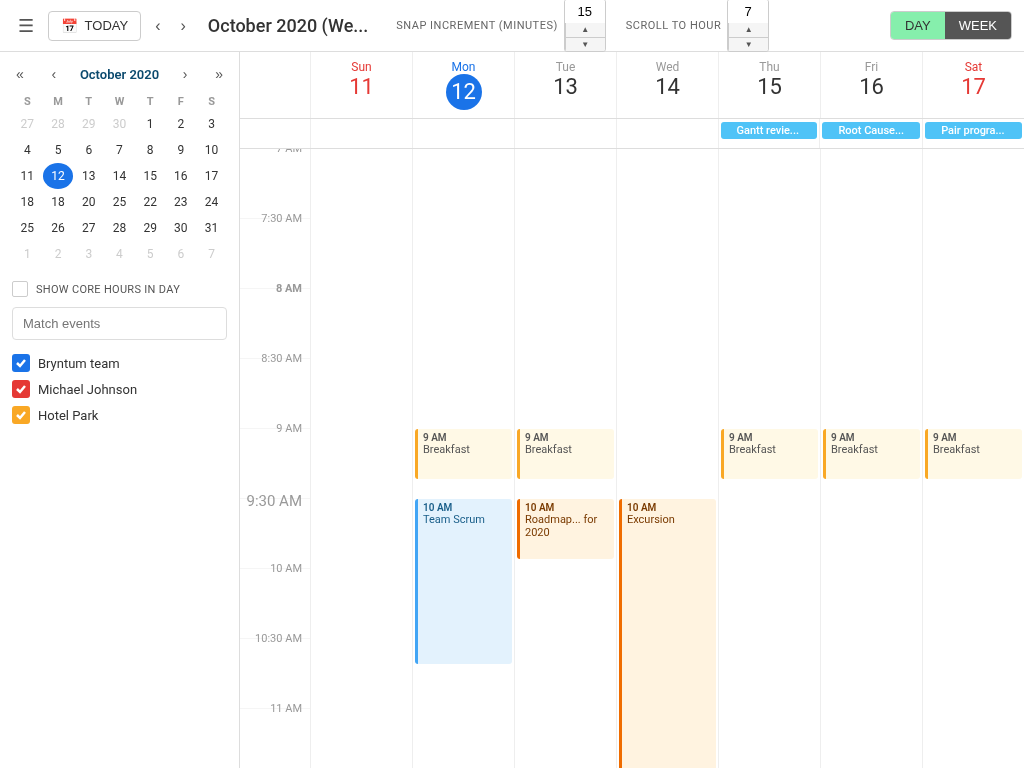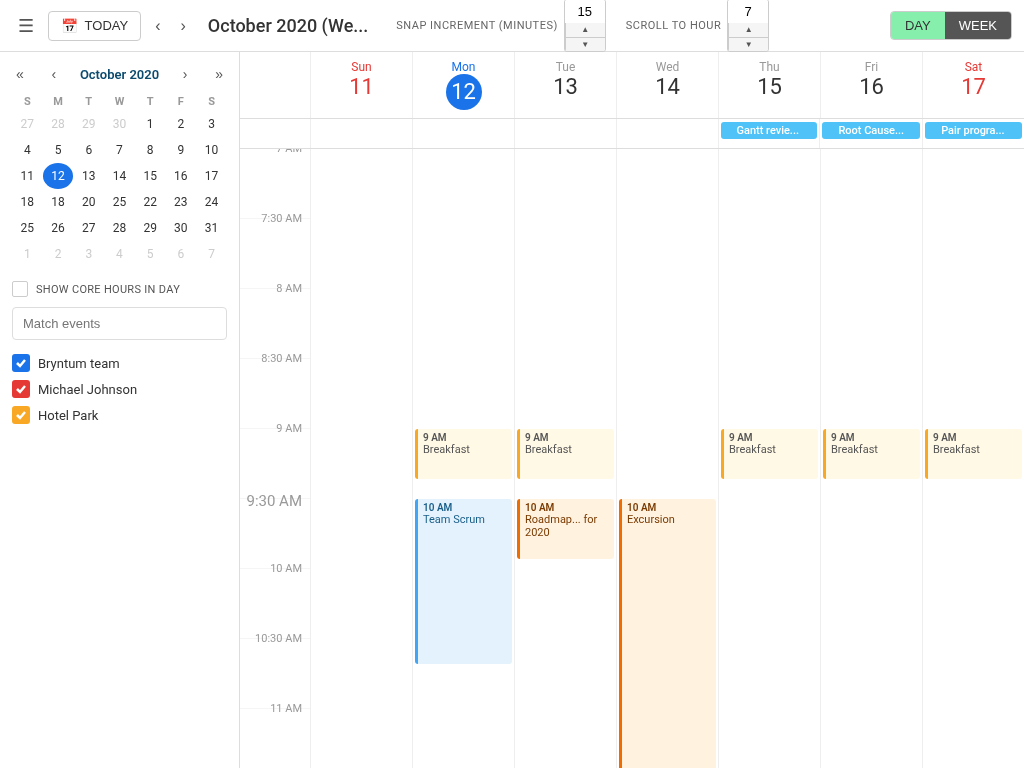--- a/index.html
+++ b/index.html
@@ -316,21 +316,21 @@
 
         <div class="time-gutter" id="time-gutter-col">
             <div style="height: 35px; display: flex; align-items: flex-start; justify-content: flex-end; padding-right: 8px;">
               <span style="font-size: 11px; color: rgb(153, 153, 153); margin-top: -7px;">7 AM</span>
             </div>
             <div style="height: 35px; border-bottom: 1px solid rgb(245, 245, 245);"></div>
             <div style="height: 35px; display: flex; align-items: flex-start; justify-content: flex-end; padding-right: 8px;">
               <span style="font-size: 11px; color: rgb(153, 153, 153); margin-top: -7px;">7:30 AM</span>
             </div>
             <div style="height: 35px; border-bottom: 1px solid rgb(245, 245, 245);"></div>
-            <div style="height: 35px; display: flex; align-items: flex-start; justify-content: flex-end; padding-right: 8px;">
+            <div style="height: 35px; display: flex; align-items: flex-start; justify-content: flex-end; padding-right: 8px; font-weight: bold;">
               <span style="font-size: 11px; color: rgb(153, 153, 153); margin-top: -7px;">8 AM</span>
             </div>
             <div style="height: 35px; border-bottom: 1px solid rgb(245, 245, 245);"></div>
             <div style="height: 35px; display: flex; align-items: flex-start; justify-content: flex-end; padding-right: 8px;">
               <span style="font-size: 11px; color: rgb(153, 153, 153); margin-top: -7px;">8:30 AM</span>
             </div>
             <div style="height: 35px; border-bottom: 1px solid rgb(245, 245, 245);"></div>
             <div style="height: 35px; display: flex; align-items: flex-start; justify-content: flex-end; padding-right: 8px;">
               <span style="font-size: 11px; color: rgb(153, 153, 153); margin-top: -7px;">9 AM</span>
             </div>

